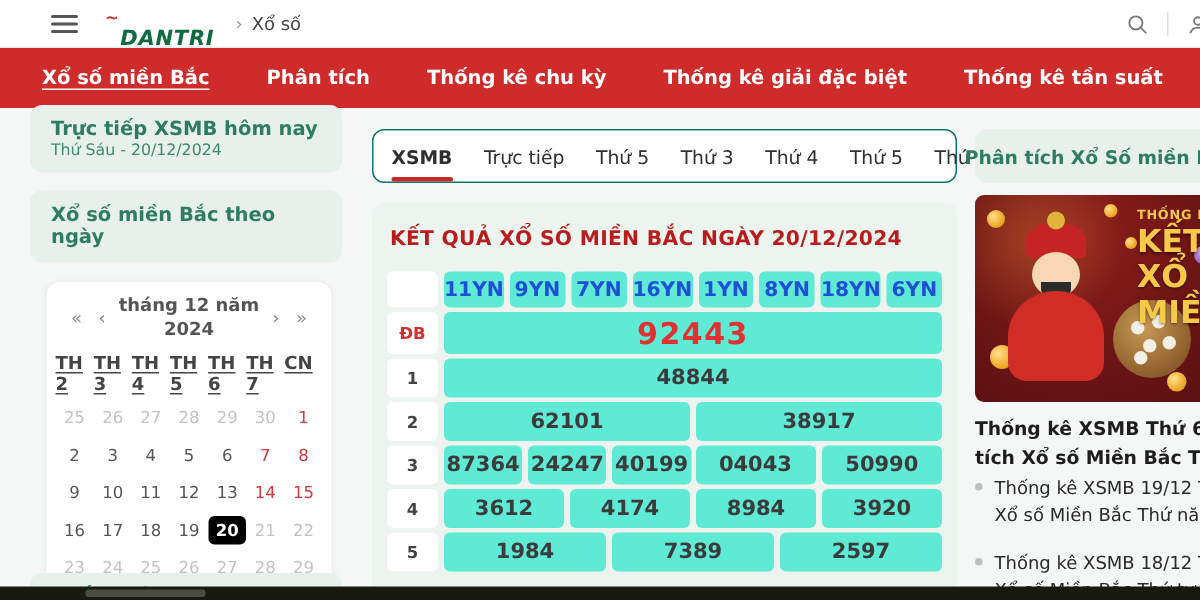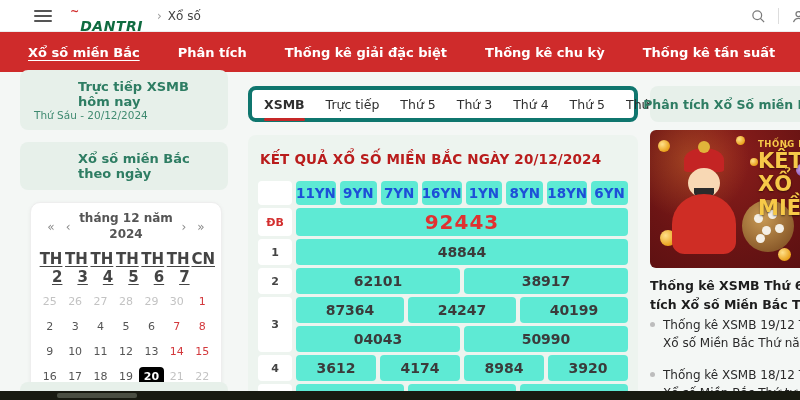--- a/index.html
+++ b/index.html
@@ -22,50 +22,50 @@
   .icon-search, .icon-user { width:15px; height:15px; color:#7a7a7a; cursor:pointer; }
   .header-divider { width:1px; height:16px; background:#ddd; }
   
   .nav { position:absolute; left:0; top:32px; width:800px; height:40px; background:#cf2b2b;
     display:flex; align-items:center; padding-left:28px; gap:38px; }
   .nav-item { color:#fff; font-size:13px; font-weight:600; cursor:pointer; white-space:nowrap; }
   .nav-item.active { text-decoration:underline; text-underline-offset:3px; }
   
   .left { position:absolute; left:16px; top:70px; width:216px; }
   .g-card { background:#e7f0ea; border-radius:8px; padding:9px 14px; margin:0 4px 12px 4px; cursor:pointer; }
-  .g-card .g-title { color:#2e7d63; font-size:13px; font-weight:bold;margin-left:44px; }
+  .g-card .g-title { color:#2e7d63; font-size:13px; font-weight:bold; }
   .g-card .g-sub { color:#3f8a70; font-size:10.5px; margin-top:0; }
   .cal-card { background:#fff; border:1px solid #eee; border-radius:10px; margin:4px 10px 10px 14px;
     padding:8px 6px 10px 6px; box-shadow:0 1px 4px rgba(0,0,0,.05); }
   .cal-head { display:flex; align-items:center; justify-content:space-between; padding:0 8px; }
   .cal-arrow { color:#8a8a8a; font-size:12px; cursor:pointer; width:12px; text-align:center; }
   .cal-title { text-align:center; font-size:12px; font-weight:bold; color:#555; line-height:1.3; }
   .cal-grid { display:grid; grid-template-columns:repeat(7,1fr); margin-top:8px; row-gap:6px; }
-  .cal-dow { font-size:15px; font-weight:bold; color:#444; text-align:right; text-decoration:underline; text-underline-offset:2px; }
+  .cal-dow { font-size:12px; font-weight:bold; color:#444; text-align:left; text-decoration:underline; text-underline-offset:2px; }
   .cal-day { font-size:11px; text-align:center; color:#555; padding:3px 0; cursor:pointer; border-radius:4px; }
   .cal-day.muted { color:#c3c3c3; }
   .cal-day.red { color:#d3383c; }
   .cal-day.sel { background:#000000; color:#fff; font-weight:bold; }
   .bottom-card { position:absolute; left:20px; top:382px; width:208px; height:30px;
     background:#e7f0ea; border-radius:8px 8px 0 0; padding:8px 14px; overflow:hidden; }
   .bottom-card .g-title { color:#2e7d63; font-size:13px; font-weight:bold; }
   
   .tabs { position:absolute; left:248px; top:86px; width:390px; height:36px; background:#fff;
-    border:4px solid #0f766e; border-radius:8px; display:flex; align-items:center; padding:0 12px; gap:21px; }
+    border:1px solid #0f766e; border-radius:8px; display:flex; align-items:center; padding:0 12px; gap:21px; }
   .tab { font-size:12.5px; color:#2f2f2f; cursor:pointer; position:relative; white-space:nowrap; }
   .tab.active { font-weight:600; }
   .tab.active::after { content:""; position:absolute; left:0; right:0; bottom:-9px; height:3px; background:#c62828; border-radius:2px; }
   .panel { position:absolute; left:248px; top:135px; width:390px; height:265px; background:#edf4ef; border-radius:8px; padding:10px; }
   .panel-title { font-size:13.5px; font-weight:bold; color:#b91c1c; margin:6px 2px 14px 2px; letter-spacing:.2px; }
   .t-row { display:flex; gap:4px; margin-bottom:3px; }
   .t-label { width:34px; background:#fff; border-radius:4px; display:flex; align-items:center; justify-content:center;
     font-size:11px; font-weight:bold; color:#444; }
   .t-label.special { color:#d32f2f; }
   .t-cells { flex:1; display:flex; gap:4px; }
-  .t-lines { flex:1; display:flex; flex-direction:column; gap:3px;text-align:right; }
+  .t-lines { flex:1; display:flex; gap:3px;text-align:right; }
   .t-cell { flex:1; background:#5eead4; border-radius:4px; display:flex; align-items:center; justify-content:center;
     font-size:14px; font-weight:bold; color:#3b3b3b; height:26px; }
   .t-row.hdr .t-cell { color:#1d4fd7; font-size:13.5px; height:24px; }
   .t-row.db .t-cell { color:#e03131; font-size:20px; letter-spacing:1px; height:28px; }
   
   .right { position:absolute; left:650px; top:86px; width:150px; }
   .right .r-card { background:#e7f0ea; border-radius:8px; height:36px; display:flex; align-items:center;
     justify-content:center; cursor:pointer; width:160px; }
   .right .r-card span { color:#2e7d63; font-size:12.5px; font-weight:600; white-space:nowrap; padding-left:6px; }
   .promo { position:absolute; left:0; top:44px; width:230px; height:138px; border-radius:6px; overflow:hidden; cursor:pointer;
@@ -119,22 +119,22 @@
     <svg class="icon-user" viewBox="0 0 24 24" fill="none" stroke="currentColor" stroke-width="2">
         <circle cx="12" cy="8" r="4"></circle>
         <path d="M4 21c1.5-4 4.5-6 8-6s6.5 2 8 6"></path>
       </svg>
   </div>
 </div>
 
 <div class="nav" id="nav-bar">
     <div class="nav-item active">Xổ số miền Bắc</div>
     <div class="nav-item">Phân tích</div>
+    <div class="nav-item">Thống kê chu kỳ</div>
     <div class="nav-item">Thống kê giải đặc biệt</div>
-    <div class="nav-item">Thống kê chu kỳ</div>
     <div class="nav-item">Thống kê tần suất</div>
   </div>
 
 <div class="left">
   <div class="g-card">
     <div class="g-title">Trực tiếp XSMB hôm nay</div>
     <div class="g-sub">Thứ Sáu - 20/12/2024</div>
   </div>
   <div class="g-card">
     <div class="g-title">Xổ số miền Bắc theo ngày</div>

